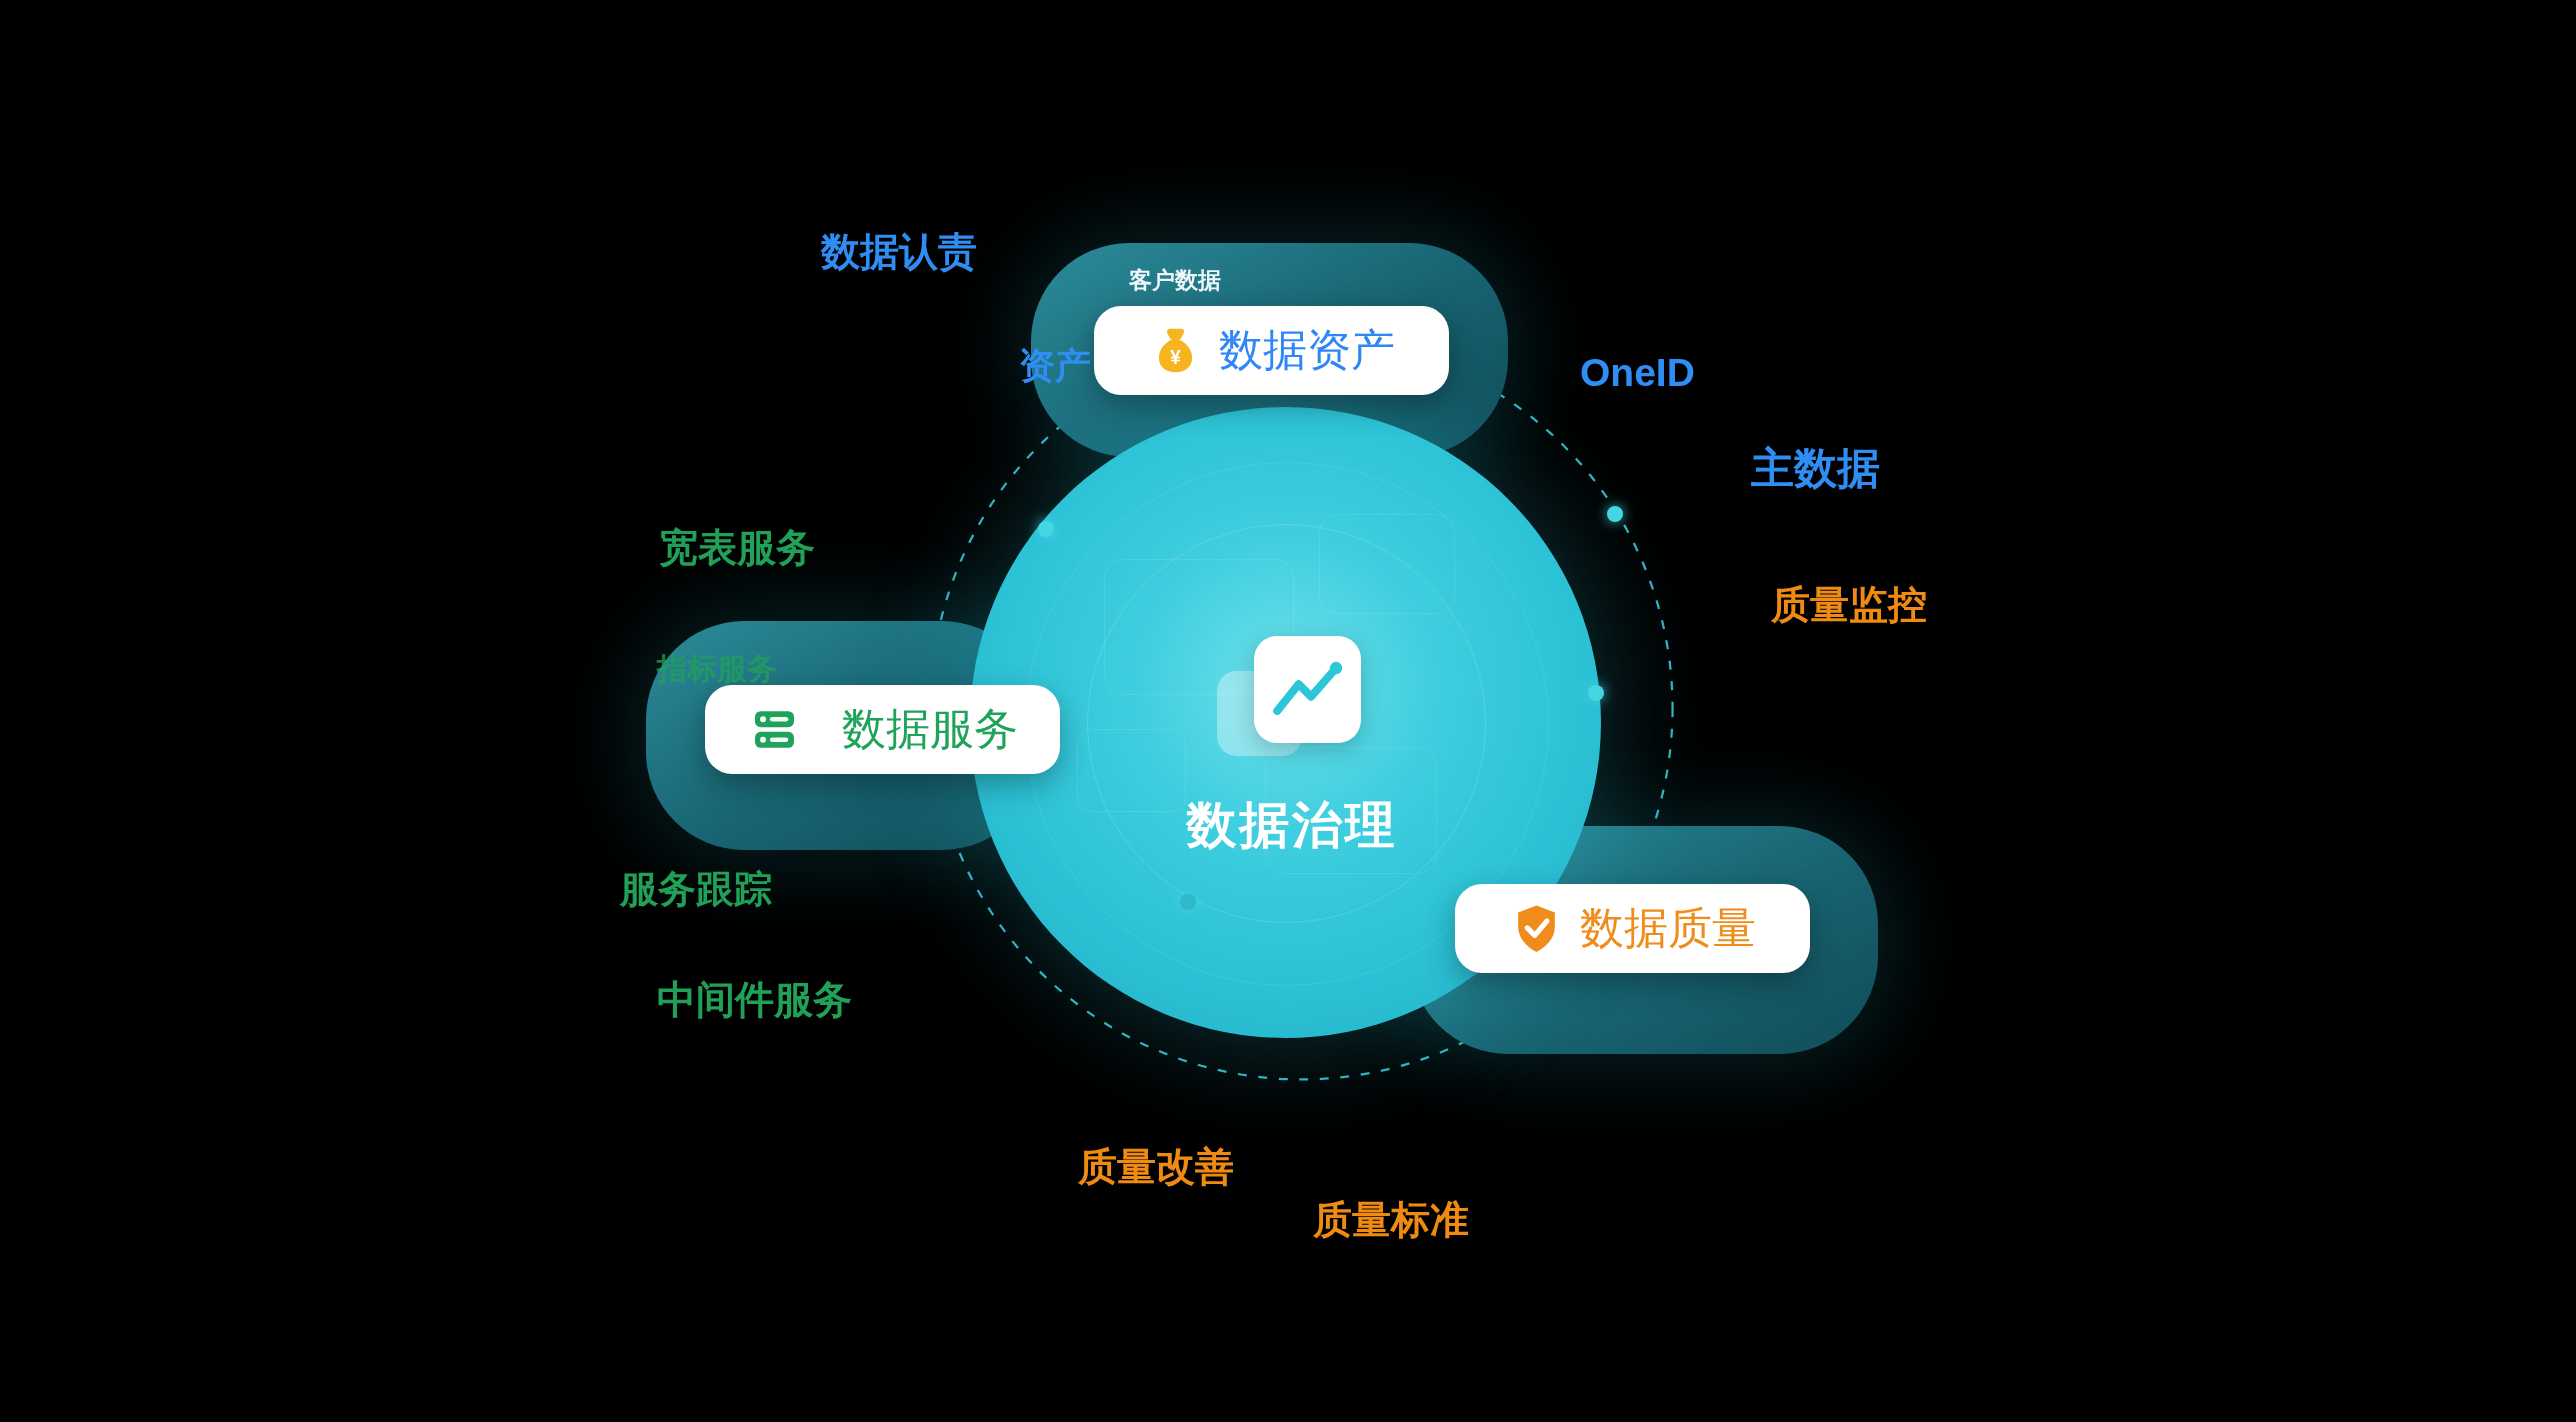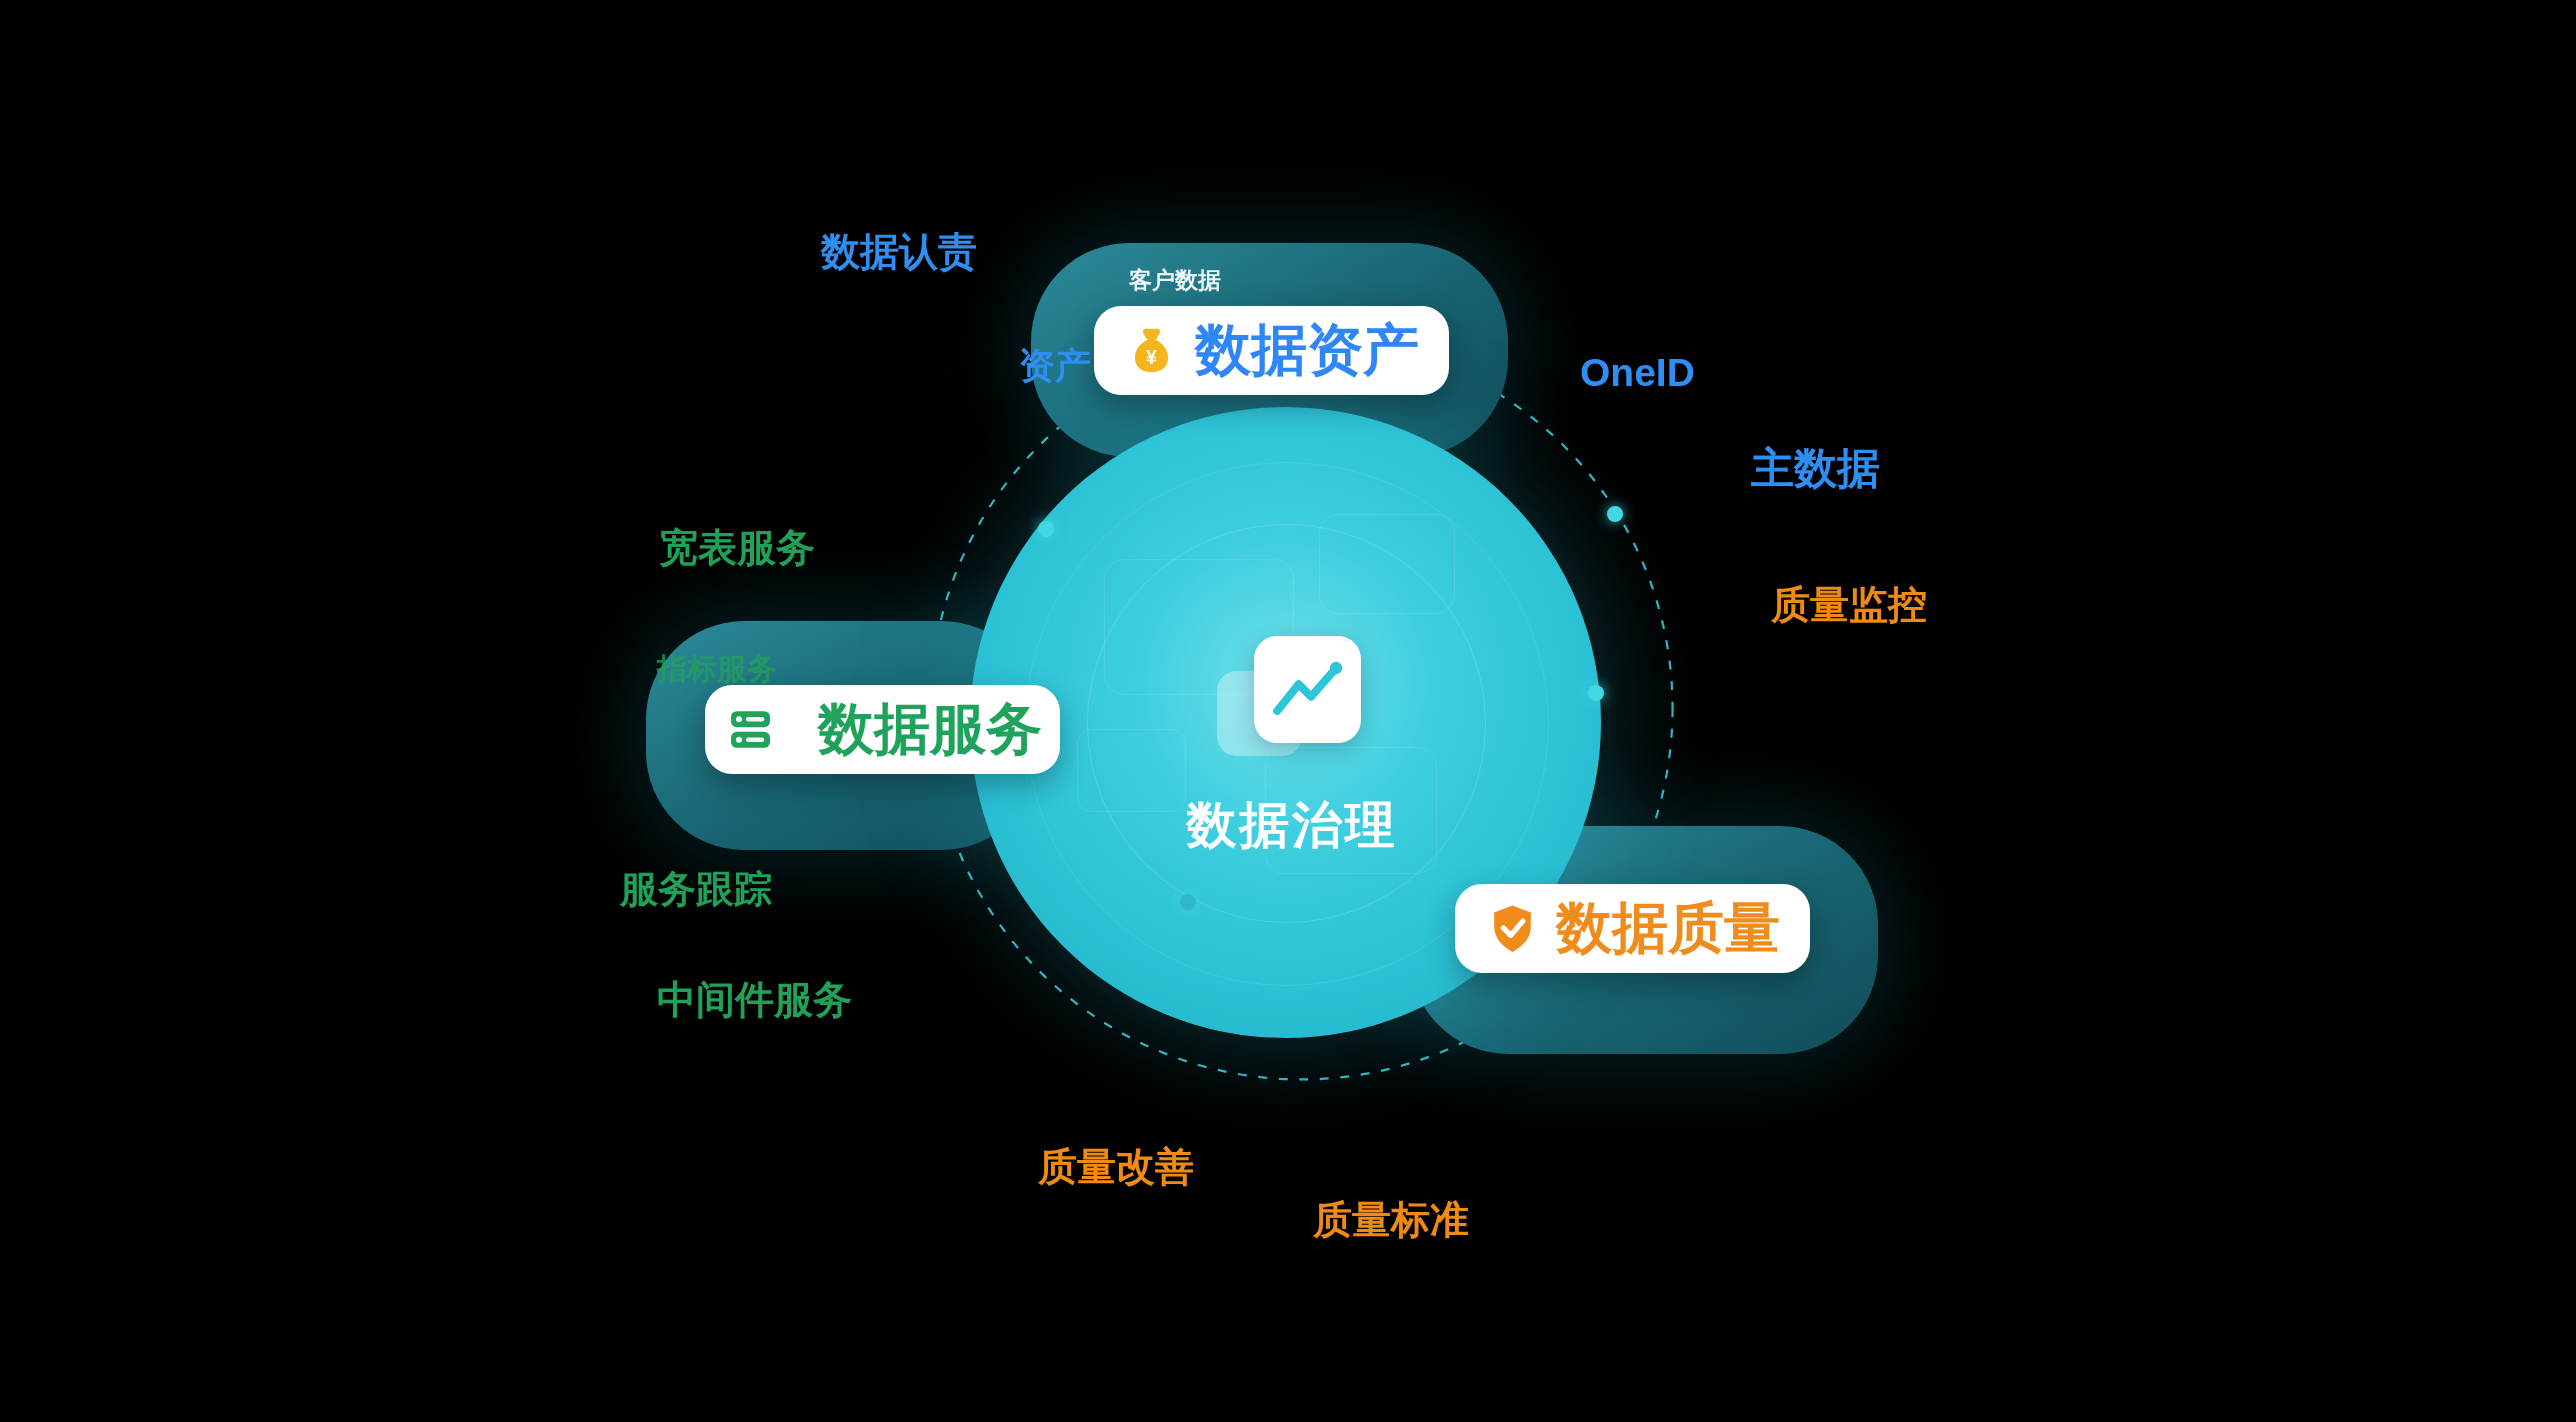--- a/index.html
+++ b/index.html
@@ -42,21 +42,21 @@
       box-shadow:0 0 12.5px rgba(69,214,228,0.85);}
   #dot-1{left:1038px;top:521px;}
   #dot-2{left:1607px;top:506px;}
   #dot-3{left:1588px;top:685px;}
   #dot-4{left:1180px;top:894px;background:#2fb9cb;}
 
   
   .pill{position:absolute;width:355px;height:89px;border-radius:27px;background:#ffffff;
       display:flex;align-items:center;justify-content:center;gap:16px;box-sizing:border-box;
       box-shadow:0 10.7px 30px rgba(0,0,0,0.30);}
-  .pill .txt{font-size:56px;font-weight:bold;white-space:nowrap;}
+  .pill .txt{font-size:44px;font-weight:normal;white-space:nowrap;}
   #pill-asset{left:1094px;top:306px;}
   #pill-service{left:705px;top:685px;gap:40px;}
   #pill-quality{left:1455px;top:884px;}
   #pill-asset .txt{color:#2f86f6;}
   #pill-service .txt{color:#1fa35a;}
   #pill-quality .txt{color:#f08c1c;}
   .pill .picon{width:55px;height:55px;flex:0 0 auto;}
 
   
   .flabel{position:absolute;font-weight:bold;font-size:39px;white-space:nowrap;}
@@ -67,21 +67,21 @@
   #lbl-renze{left:821px;top:225px;}
   #lbl-kehu{left:1129px;top:265px;}
   #lbl-zichan{left:1019px;top:342px;font-size:36px;}
   #lbl-oneid{left:1580px;top:351px;}
   #lbl-master{left:1751px;top:440px;font-size:43px;}
   #lbl-jiankong{left:1771px;top:578px;}
   #lbl-kuanbiao{left:659px;top:521px;}
   #lbl-zhibiao{left:657px;top:649px;opacity:0.75;font-size:30px;}
   #lbl-genzong{left:620px;top:864px;font-size:38px;}
   #lbl-zhongjian{left:657px;top:973px;}
-  #lbl-gaishan{left:1038px;top:1140px;text-align:right;}
+  #lbl-gaishan{left:1078px;top:1140px;text-align:right;}
   #lbl-biaozhun{left:1313px;top:1193px;}
 </style>
 </head>
 <body>
 
 <div id="canvas">
 
   <svg class="orbit-svg" width="2576" height="1422" viewBox="0 0 2880 1590">
     <circle cx="1455" cy="792" r="415" fill="none" stroke="#38c6d8" stroke-width="2.5" stroke-dasharray="10 13" opacity="0.9"></circle>
   </svg>

